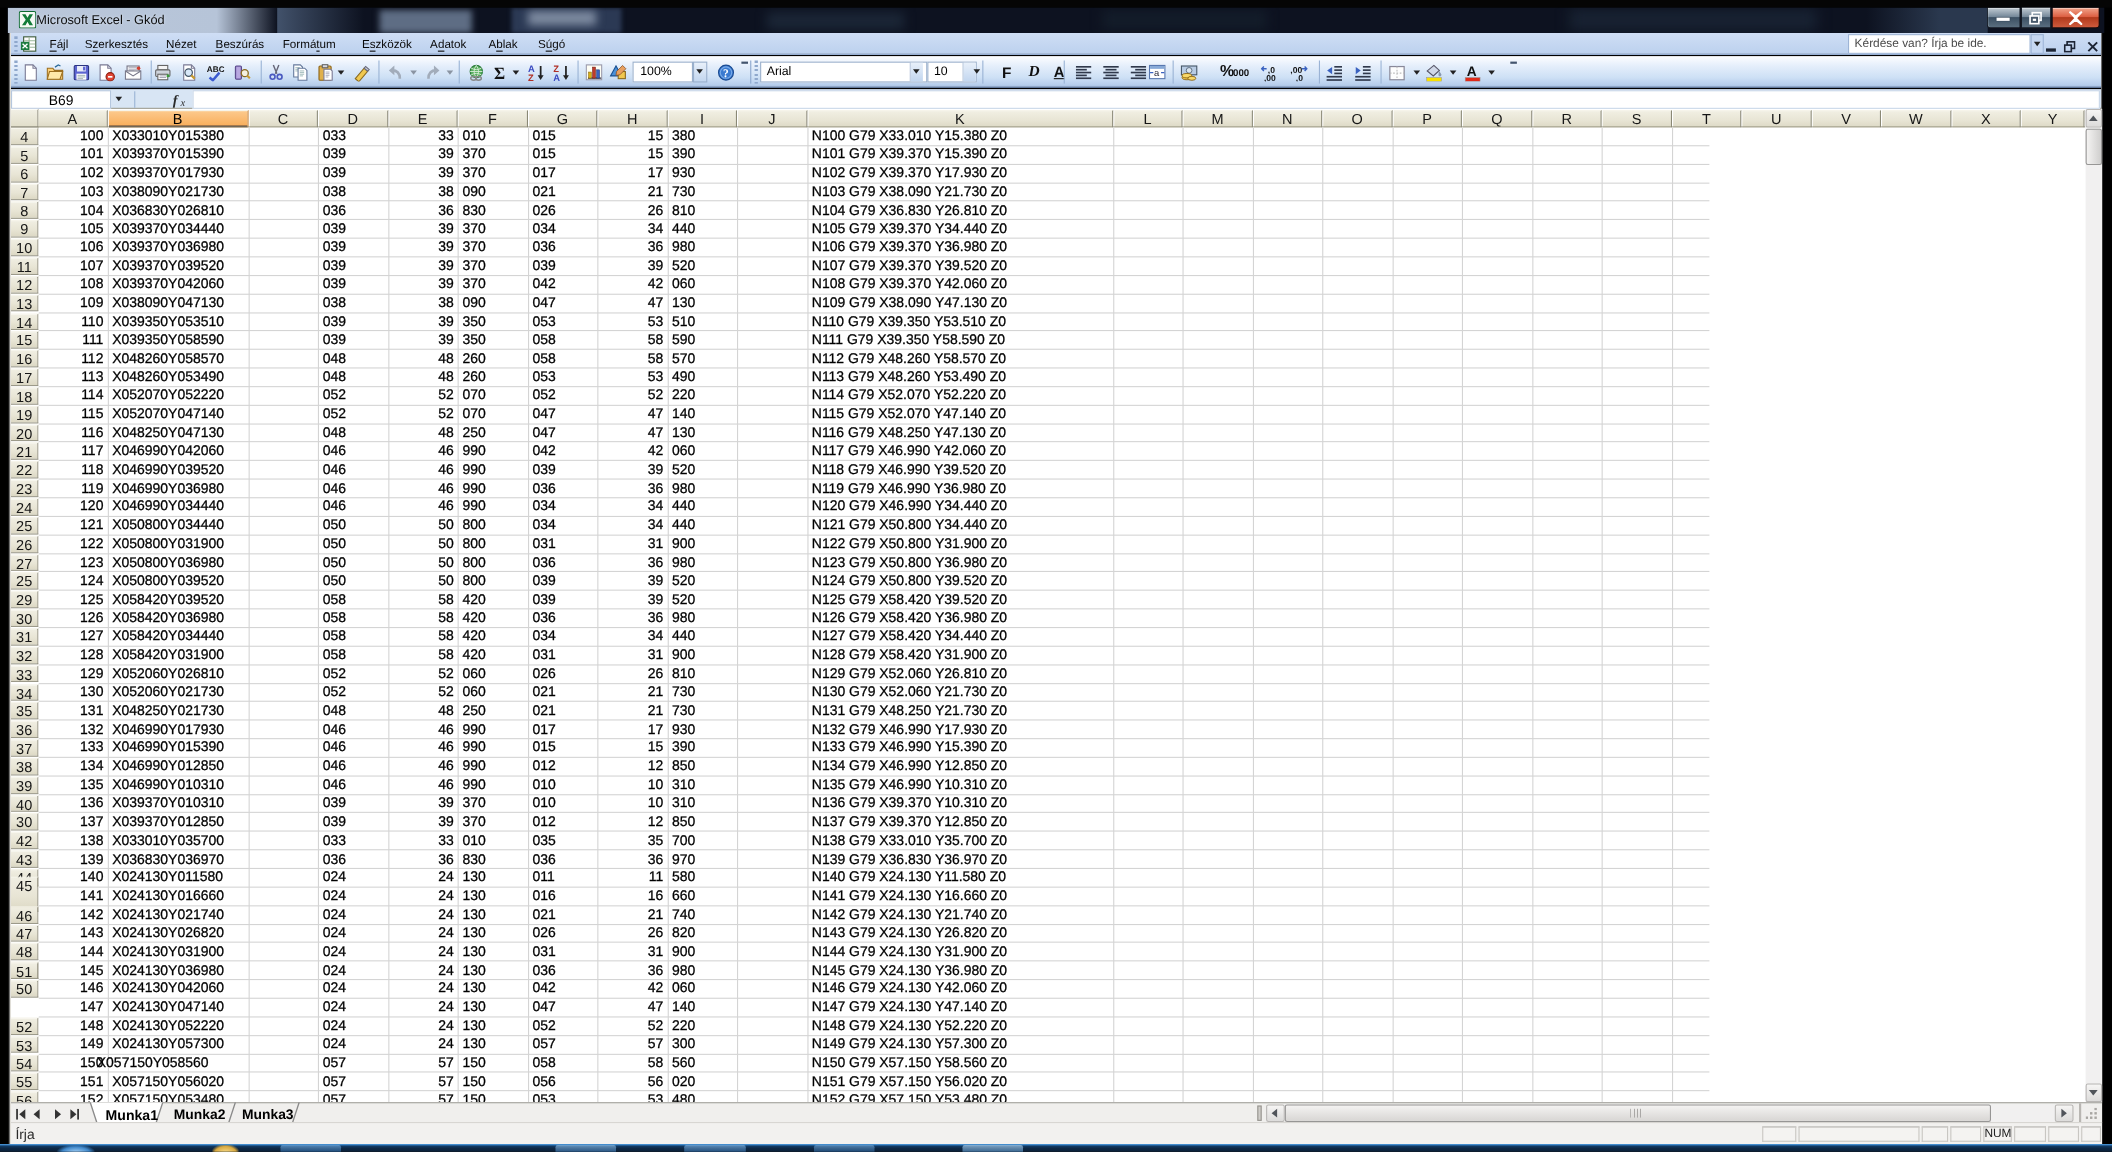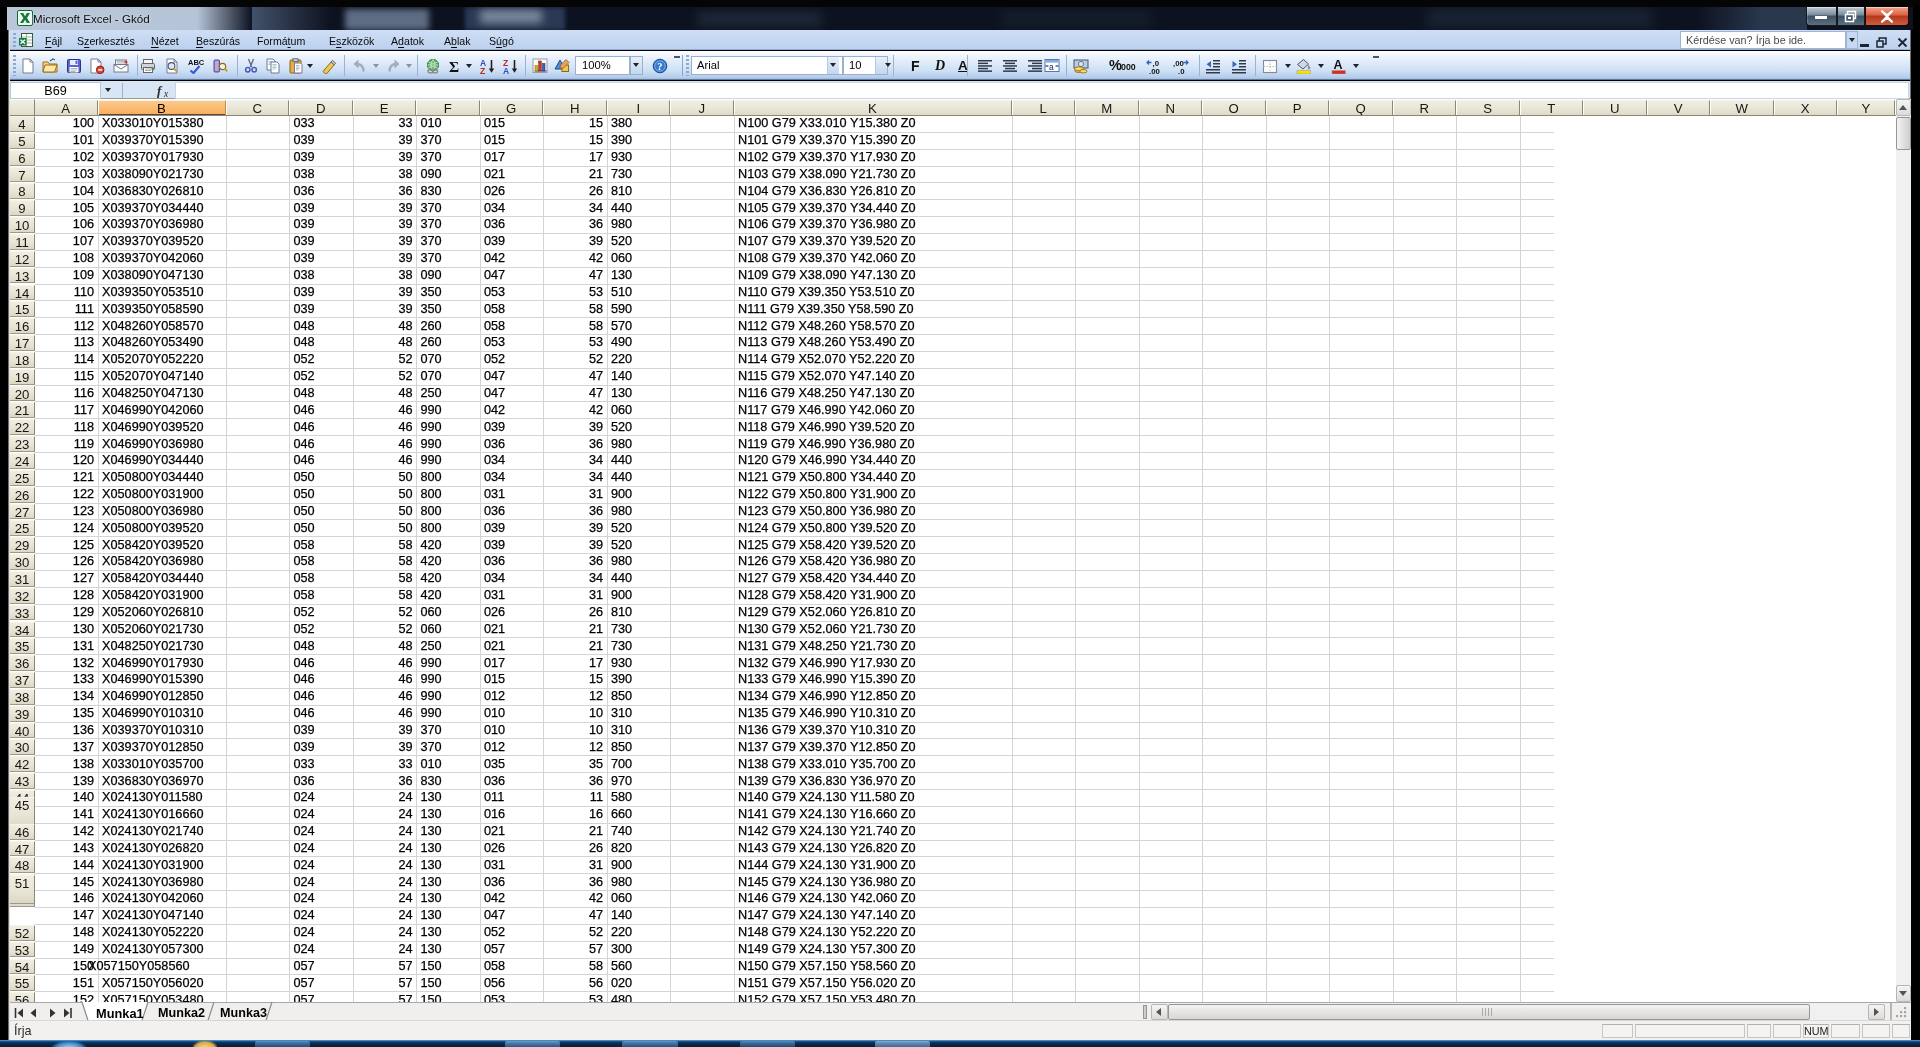--- a/index.html
+++ b/index.html
@@ -408,21 +408,21 @@
       <div class="rn" style="top:623.45px;height:15.85px">30</div>
       <div class="rn" style="top:640.30px;height:15.85px">42</div>
       <div class="rn" style="top:657.15px;height:15.85px">43</div>
       <div class="rn" style="top:674.00px;height:15.85px">44</div>
       <div class="rn" style="top:681px;height:32px">45</div>
       <div class="rn" style="top:707.70px;height:15.85px">46</div>
       <div class="rn" style="top:724.55px;height:15.85px">47</div>
       <div class="rn" style="top:741.40px;height:15.85px">48</div>
       <div class="rn" style="top:758.25px;height:15.85px">49</div>
       <div class="rn" style="top:775.10px;height:15.85px">50</div>
-      <div class="rn" style="top:759px;height:29px">51</div>
+      <div class="rn" style="top:759px;height:15px">51</div>
       <div class="rn" style="top:808.80px;height:15.85px">52</div>
       <div class="rn" style="top:825.65px;height:15.85px">53</div>
       <div class="rn" style="top:842.50px;height:15.85px">54</div>
       <div class="rn" style="top:859.35px;height:15.85px">55</div>
       <div class="rn" style="top:876.20px;height:15.85px">56</div>
     </div>
   <div class="abs" style="left:25px;top:17px;width:1519px;height:886px;overflow:hidden">
     <i class="gv" style="left:62.5px"></i>
       <i class="gv" style="left:190.5px"></i>
       <i class="gv" style="left:254.0px"></i>

